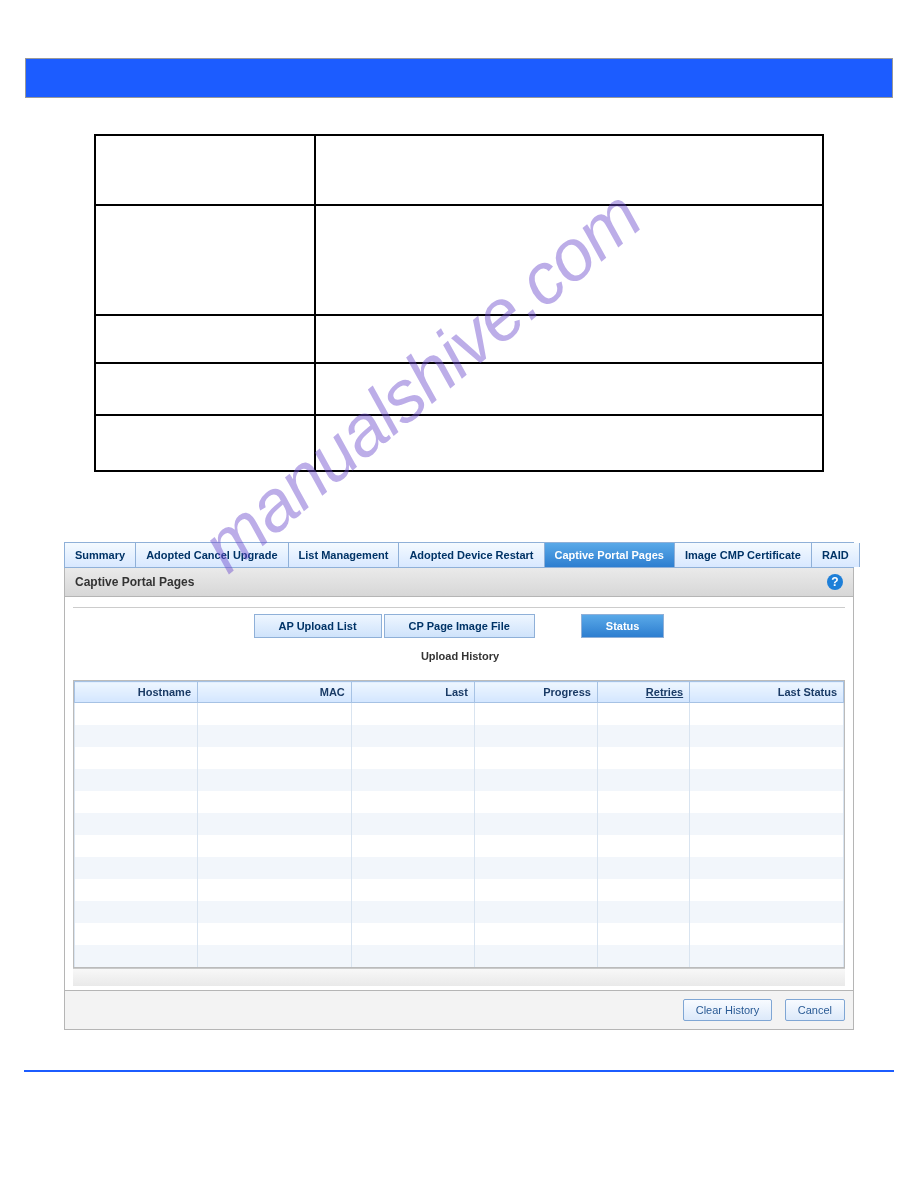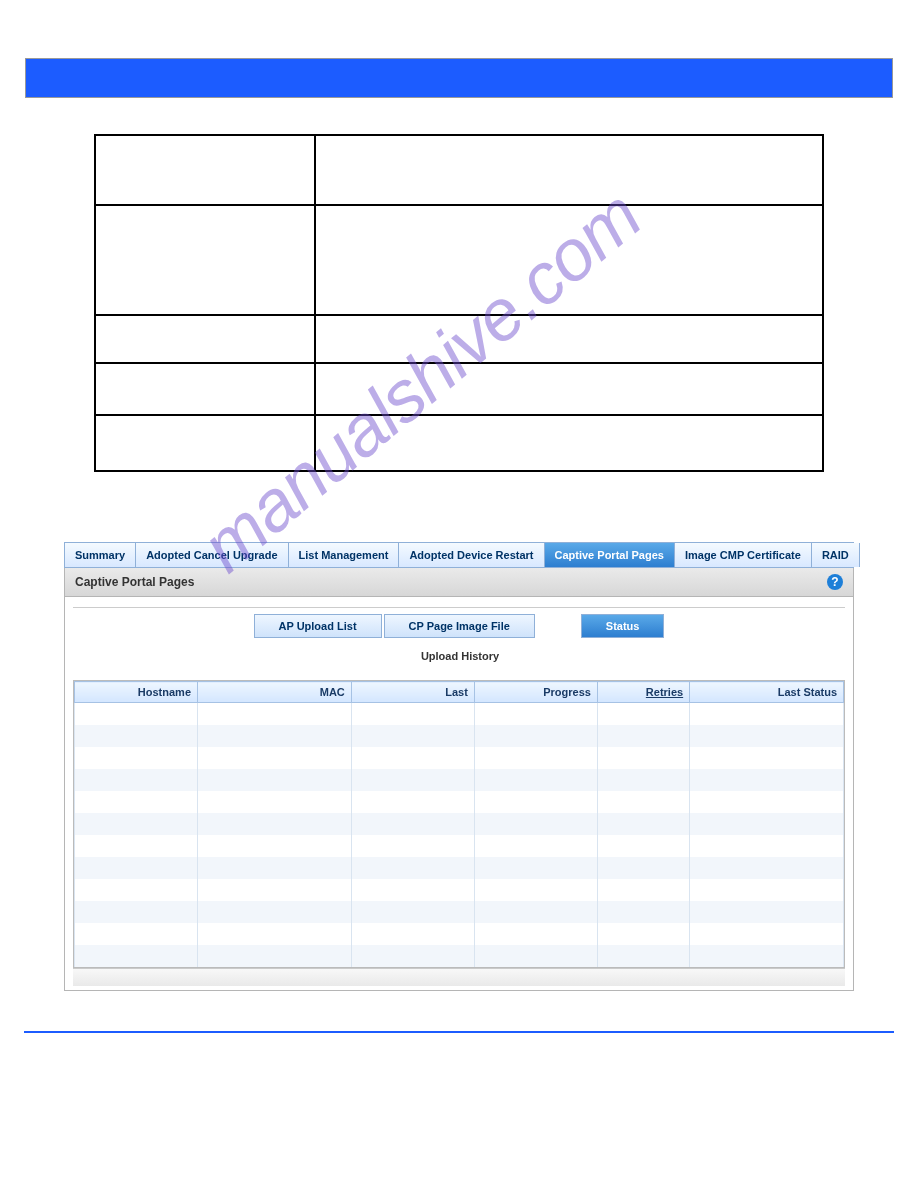--- a/index.html
+++ b/index.html
@@ -225,15 +225,19 @@
               <td></td>
               <td></td>
               <td></td>
               <td></td>
             </tr>
           </tbody>
       </table>
     </div>
     <div class="hist-footer"></div>
   </div>
+  <div class="btn-row">
+    <button class="btn">Clear History</button>
+    <button class="btn">Cancel</button>
+  </div>
 </div>
 
 <hr class="rule-2">
 
 </body></html>

